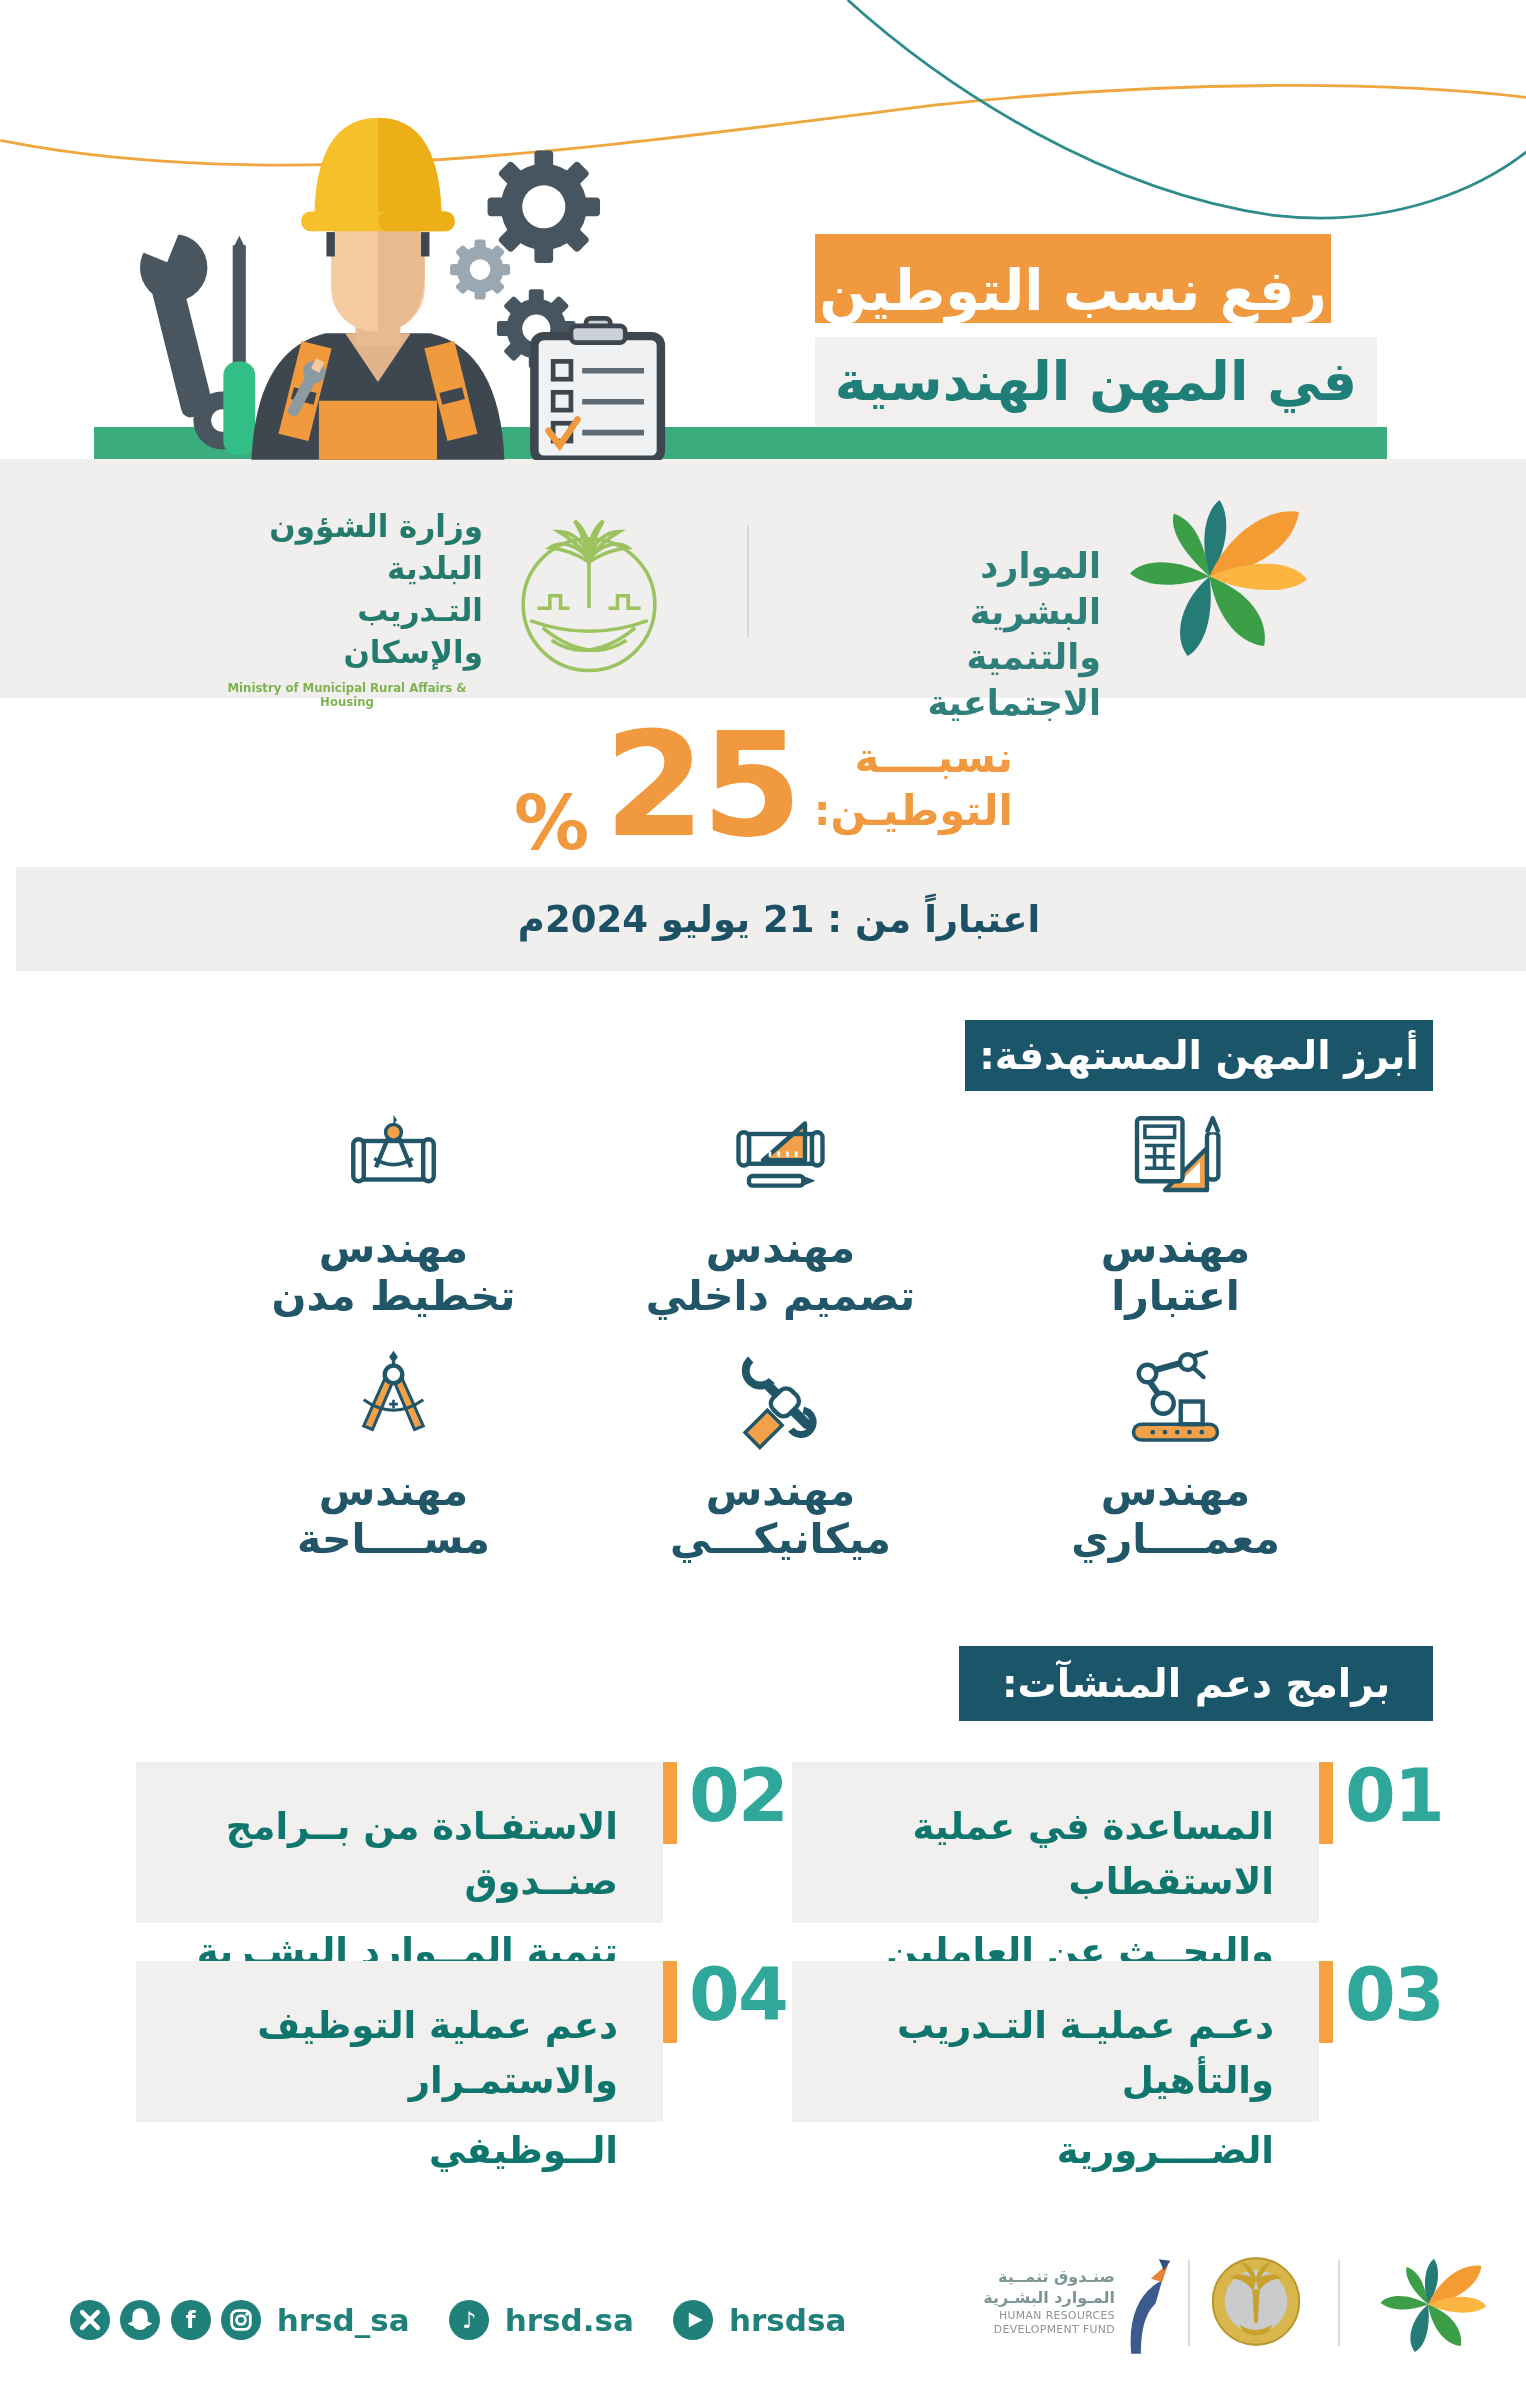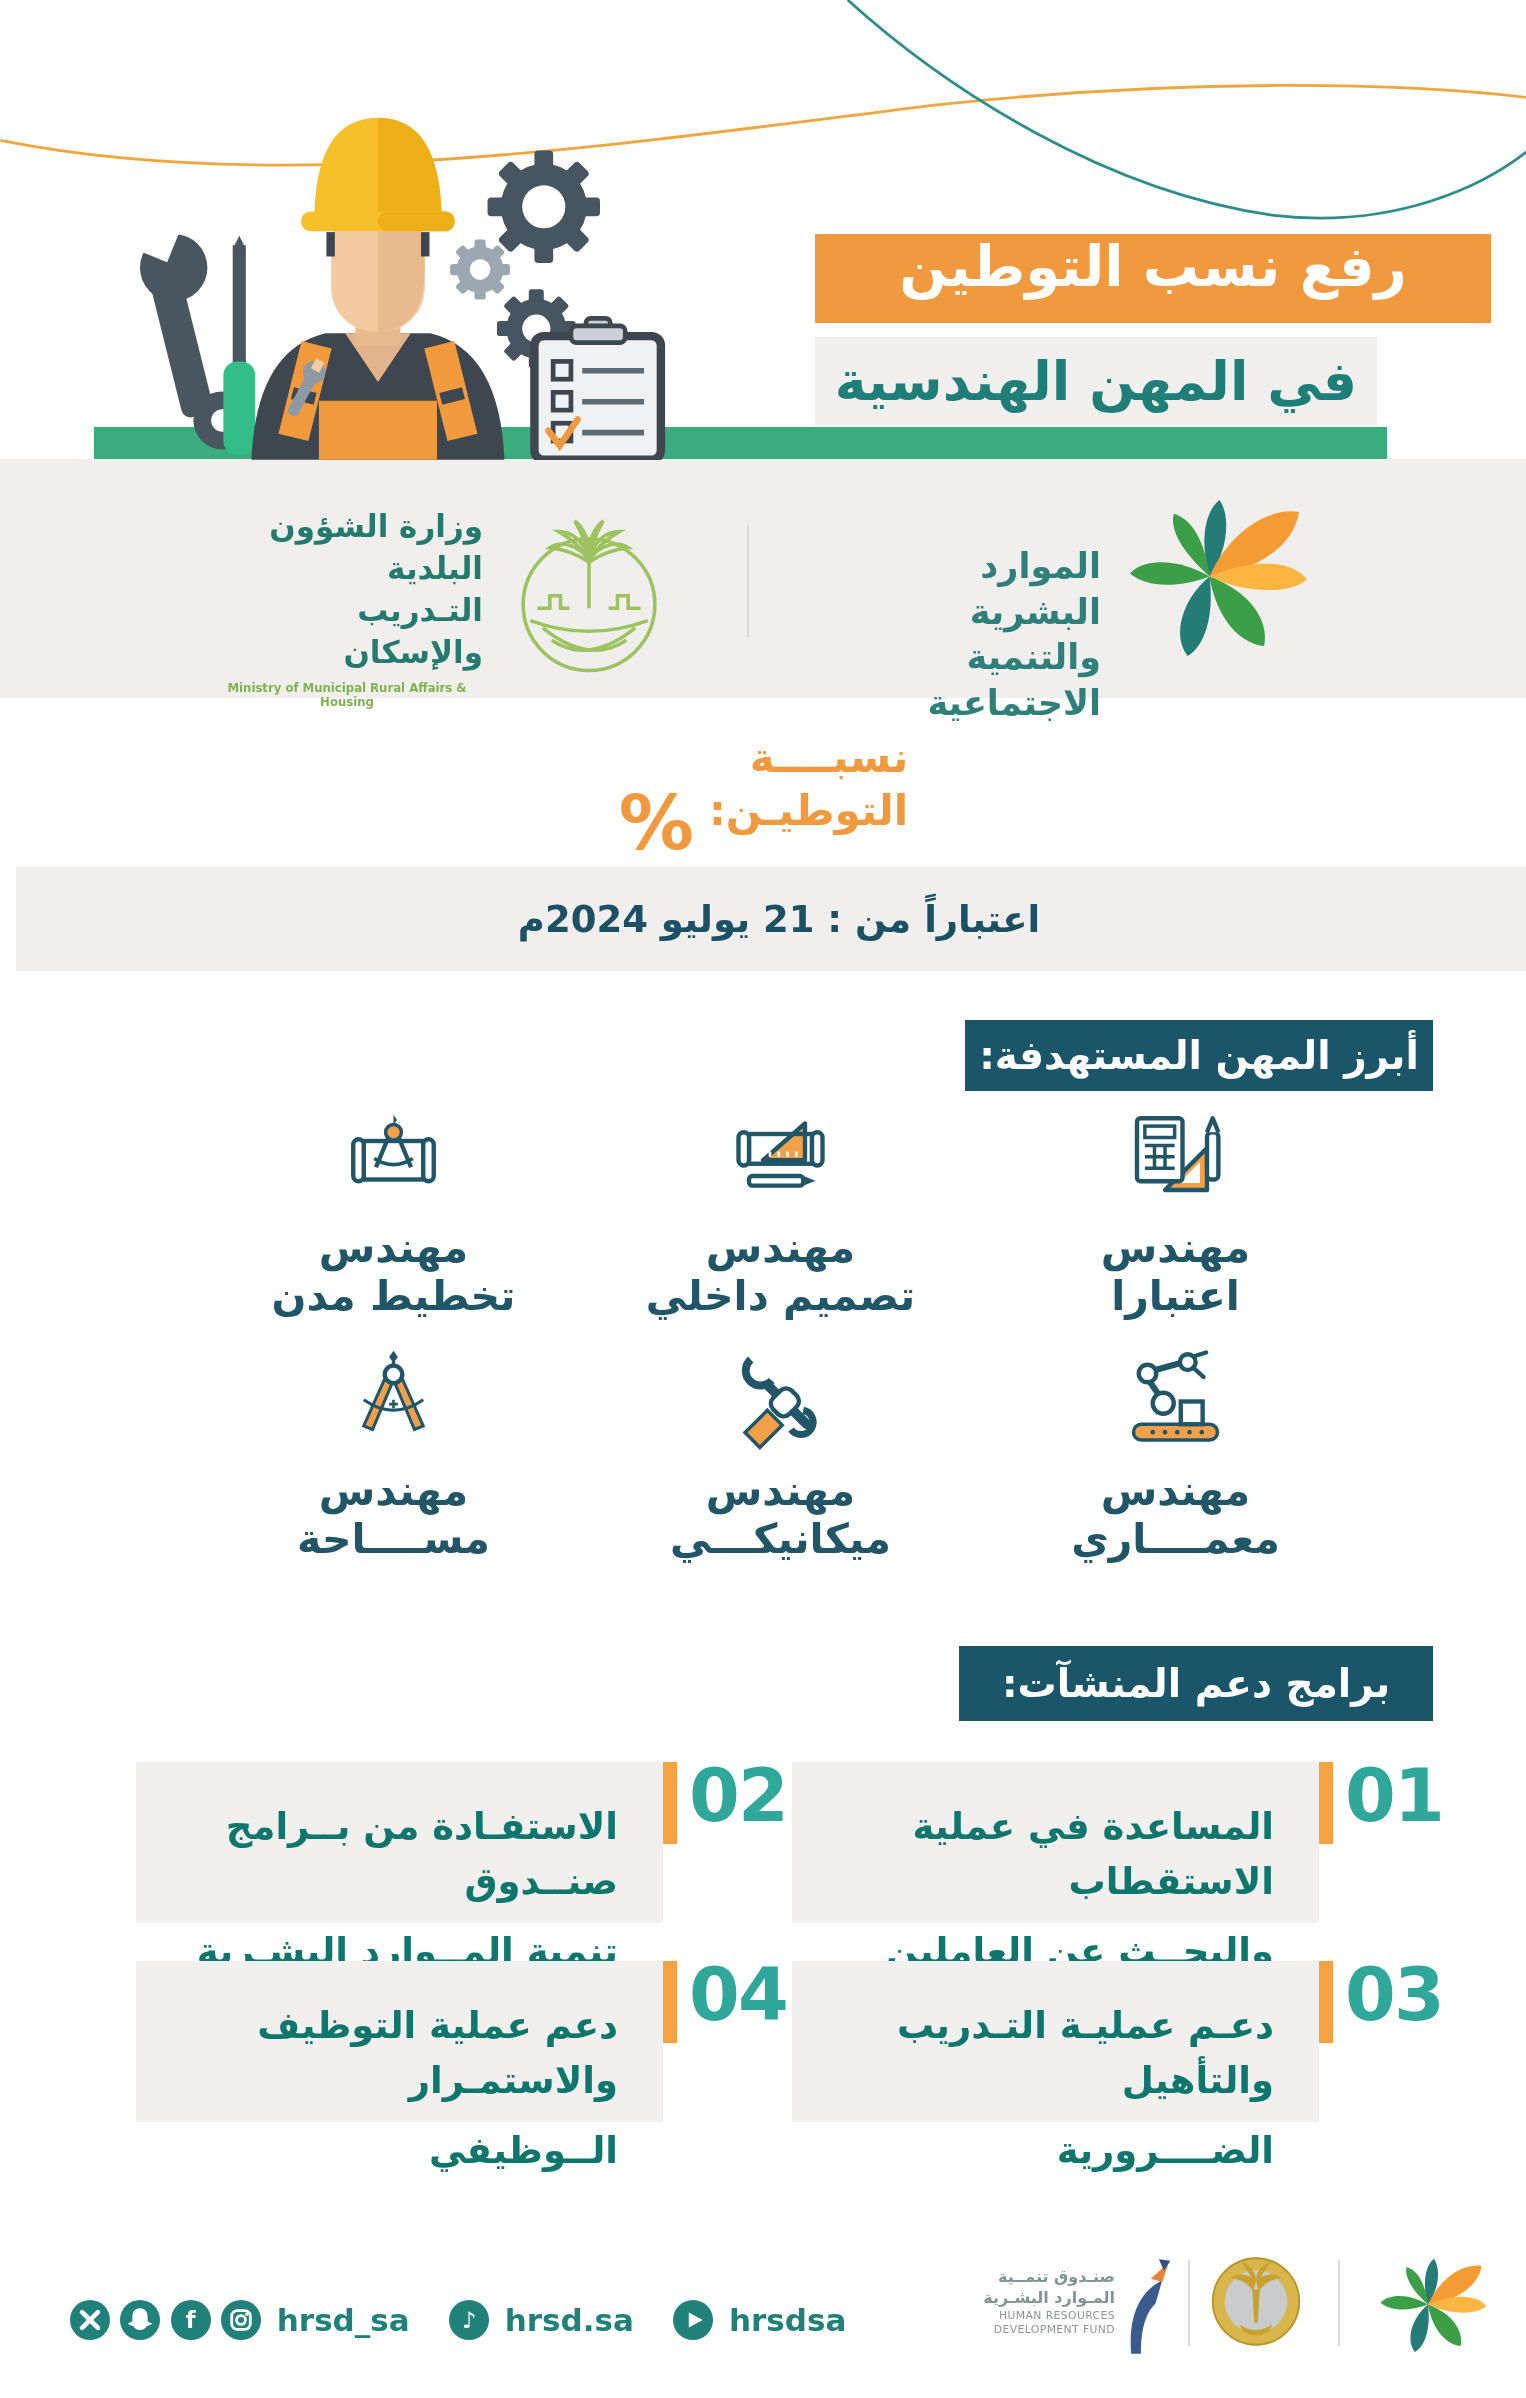--- a/index.html
+++ b/index.html
@@ -3,22 +3,22 @@
 <meta charset="utf-8">
 <style>
   * { margin:0; padding:0; box-sizing:border-box; }
   body { font-family:"DejaVu Sans", sans-serif; background:#fff; }
   .page { position:relative; width:1526px; height:2399px; background:#ffffff; overflow:hidden; }
 
   
   .curves { position:absolute; left:0; top:0; width:1526px; height:309px; }
   .worker-svg { position:absolute; left:80px; top:52px; width:609px; height:408px; z-index:3; }
   .green-bar { position:absolute; left:94px; top:427px; width:1293px; height:32px; background:#3BAC7E; z-index:2; }
-  .title-orange { position:absolute; left:815px; top:234px; width:676px; height:89px; background:#F0993E;
-       display:flex; align-items:flex-start; justify-content:center; z-index:2; }
+  .title-orange { position:absolute; left:815px; top:234px; width:516px; height:89px; background:#F0993E;
+       display:flex; align-items:flex-end; justify-content:center; z-index:2; }
   .title-orange span { color:#fff; font-size:56px; font-weight:bold; direction:rtl; }
   .title-gray { position:absolute; left:815px; top:337px; width:562px; height:89px; background:#F1F0EE;
        display:flex; align-items:center; justify-content:center; z-index:2; }
   .title-gray span { color:#1F7E78; font-size:54px; font-weight:bold; direction:rtl; }
 
   
   .logos-band { position:absolute; left:0; top:459px; width:1526px; height:239px; background:#F0EFED; }
   .momrah { position:absolute; left:211px; top:506px; width:468px; display:flex; direction:ltr; }
   .momrah-text { width:272px; text-align:right; direction:rtl; }
   .momrah-text .ar { color:#257A6E; font-size:31px; font-weight:bold; line-height:1.35; display:block; }
@@ -236,20 +236,21 @@
     <svg class="hrsd-star" viewBox="0 0 200 170">
         <use href="#starburst"></use>
       </svg>
   </div>
 
   <div class="rate">
     <div class="rate-label">
       <span style="display:block">نسبــــة</span>
       <span style="display:block">التوطيـن:</span>
     </div>
+    <div class="rate-num">25</div>
     <div class="rate-pct">%</div>
   </div>
   <div class="date-band">
     <span>اعتباراً من : 21 يوليو 2024م</span>
   </div>
 
   <div class="sec-header sec-professions">
     <span>أبرز المهن المستهدفة:</span>
   </div>
 

